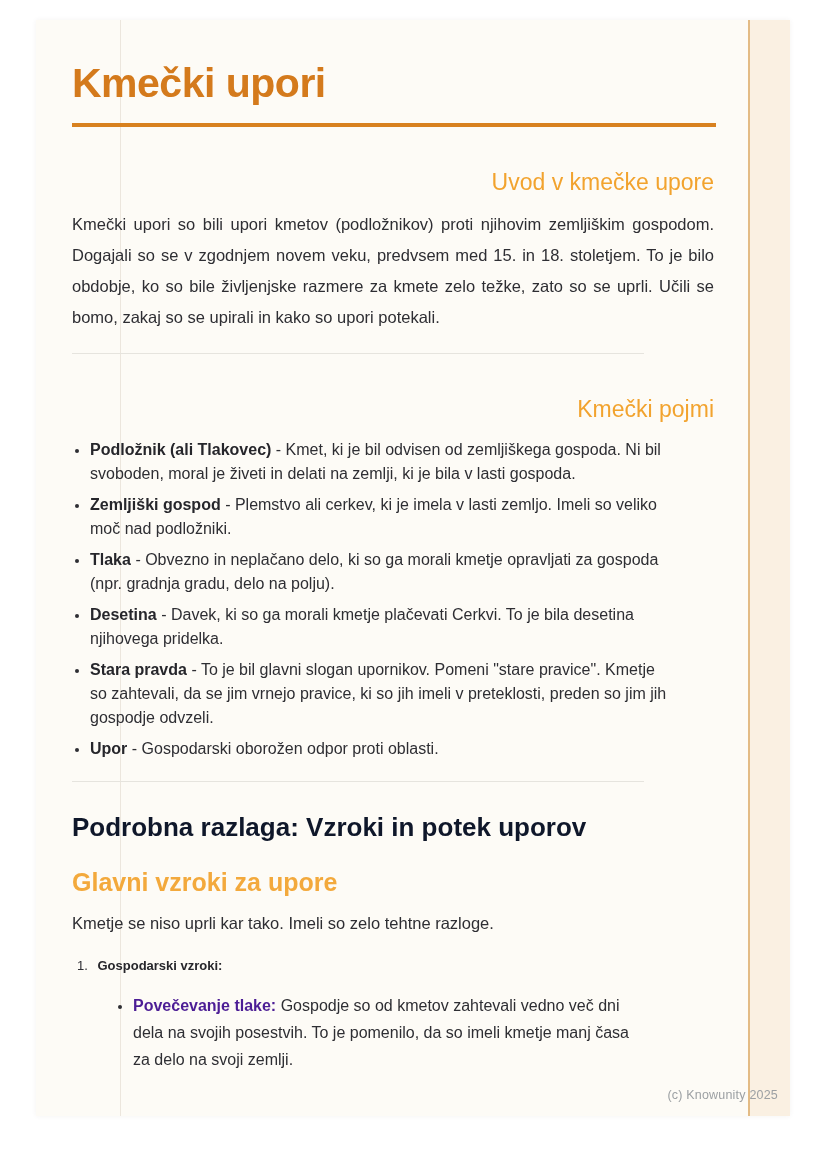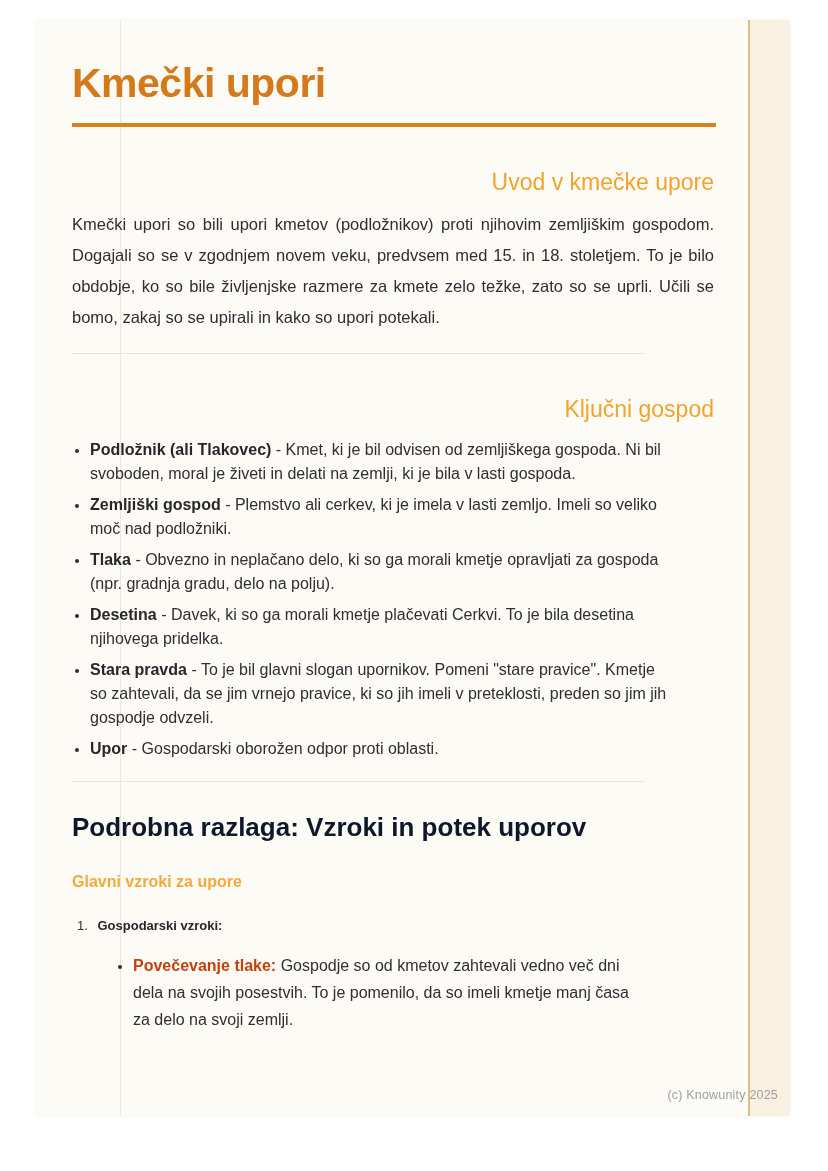--- a/index.html
+++ b/index.html
@@ -19,21 +19,21 @@
 
   .content { position:relative; z-index:2; padding:40px 38px 0 36px; width:716px; }
 
   .doc-title { font-size:41px; line-height:47px; font-weight:700;
                letter-spacing:-0.5px; color:#D47A1C; }
 
   .title-rule { height:4px; width:644px; background:#D8811F; margin-top:16px; border:none; }
 
   .h2 { font-size:23px; line-height:30px; font-weight:400; color:#F2A32E; margin-top:40px;text-align:right; }
   .h2-big { font-size:26px; line-height:34px; font-weight:700; color:#0f172a; margin-top:28px; }
-  .h3 { font-size:16px; line-height:28px; font-weight:700; color:#F3A93C; margin-top:24px; }
+  .h3 { font-size:25px; line-height:28px; font-weight:700; color:#F3A93C; margin-top:24px; }
 
   .body-text { font-size:16.5px; color:#2E2E33; }
   .intro-par { margin-top:12px; line-height:31px; text-align:justify; text-justify:inter-word; }
   .lead-par  { margin-top:14px; line-height:26px; }
 
   .divider { border:none; border-top:1px solid #E6E4DE; width:572px; margin-top:20px; }
 
   ul.terms { margin-top:14px; padding-left:18px; list-style:disc; }
   ul.terms li { font-size:16px; line-height:24px; color:#2E2E33;
                 margin-bottom:7px; padding-right:40px; }
@@ -41,21 +41,21 @@
   ul.terms b { font-weight:700; color:#26262B; }
 
   .numbered { margin-top:18px; font-size:13px; line-height:24px; color:#2E2E33;
               padding-left:5px; }
   .numbered b { font-weight:700; color:#26262B; }
   .numbered .num { margin-right:6px; }
 
   ul.nested { margin-top:14px; margin-left:43px; padding-left:18px; list-style:disc; }
   ul.nested li { font-size:16px; line-height:27px; color:#2E2E33; padding-right:72px; }
   ul.nested li::marker { color:#2E2E33; font-size:14px; }
-  ul.nested b { font-weight:700; color:#c2410c; }
+  ul.nested b { font-weight:700; color:#4c1d95; }
 
   .footer { position:absolute; right:12px; bottom:14px; z-index:3;
             font-size:12.5px; letter-spacing:0.2px; color:#9CA0A3; }
 </style>
 </head>
 <body>
 
 <div class="canvas">
   <div class="page">
     <div class="crease"></div>
@@ -63,21 +63,21 @@
 
     <div class="content">
       <h1 class="doc-title">Kmečki upori</h1>
       <hr class="title-rule">
 
       <h2 class="h2">Uvod v kmečke upore</h2>
       <p class="body-text intro-par">Kmečki upori so bili upori kmetov (podložnikov) proti njihovim zemljiškim gospodom. Dogajali so se v zgodnjem novem veku, predvsem med 15. in 18. stoletjem. To je bilo obdobje, ko so bile življenjske razmere za kmete zelo težke, zato so se uprli. Učili se bomo, zakaj so se upirali in kako so upori potekali.</p>
 
       <hr class="divider">
 
-      <h2 class="h2">Ključni gospod</h2>
+      <h2 class="h2">Kmečki pojmi</h2>
       <ul class="terms">
         <li>
           <b>Podložnik (ali Tlakovec)</b>
           <span>- Kmet, ki je bil odvisen od zemljiškega gospoda. Ni bil svoboden, moral je živeti in delati na zemlji, ki je bila v lasti gospoda.</span>
         </li>
         <li>
           <b>Zemljiški gospod</b>
           <span>- Plemstvo ali cerkev, ki je imela v lasti zemljo. Imeli so veliko moč nad podložniki.</span>
         </li>
         <li>
@@ -95,20 +95,21 @@
         <li>
           <b>Upor</b>
           <span>- Gospodarski oborožen odpor proti oblasti.</span>
         </li>
       </ul>
 
       <hr class="divider">
 
       <h2 class="h2-big">Podrobna razlaga: Vzroki in potek uporov</h2>
       <h3 class="h3">Glavni vzroki za upore</h3>
+      <p class="body-text lead-par">Kmetje se niso uprli kar tako. Imeli so zelo tehtne razloge.</p>
 
       <div class="numbered">
         <span class="num">1.</span>
         <b>Gospodarski vzroki:</b>
       </div>
 
       <ul class="nested">
         <li>
           <b>Povečevanje tlake:</b>
           <span>Gospodje so od kmetov zahtevali vedno več dni dela na svojih posestvih. To je pomenilo, da so imeli kmetje manj časa za delo na svoji zemlji.</span>

